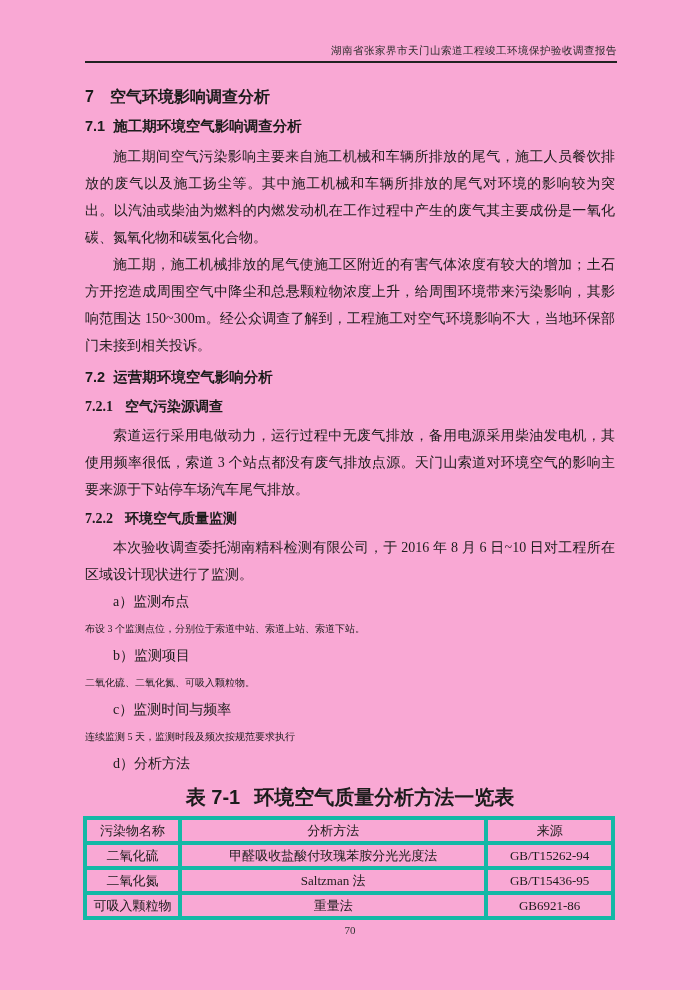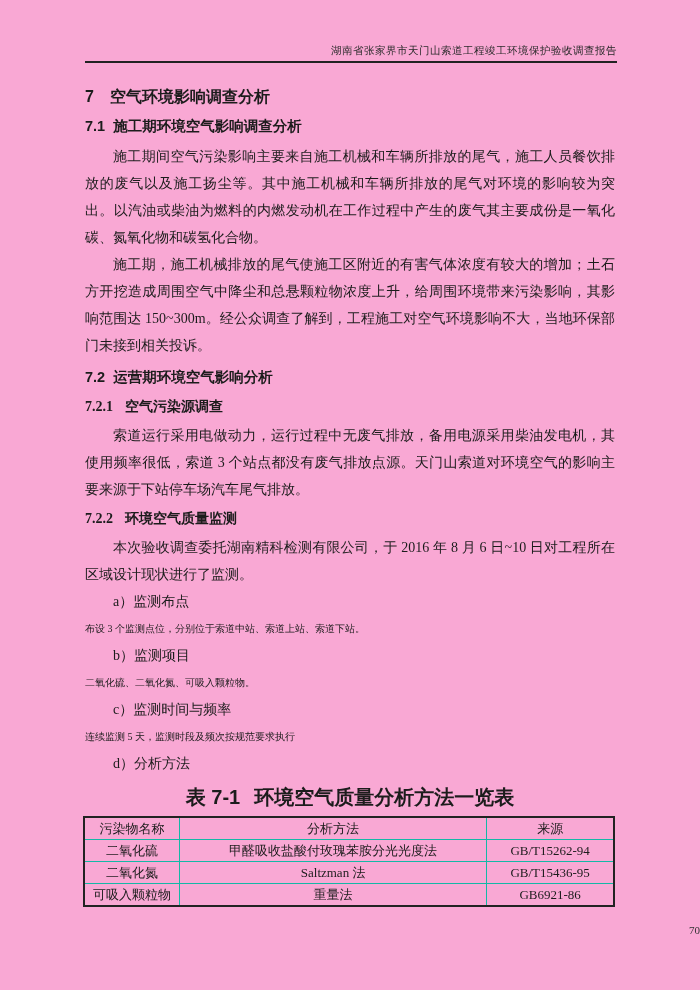--- a/index.html
+++ b/index.html
@@ -84,40 +84,40 @@
   }
   .table-caption .cap-num { margin-right: 14px; }
   table.methods {
     width: 532px;
     margin-left: -2px;
     border-collapse: collapse;
     border: 2px solid #222222;
     table-layout: fixed;
   }
   table.methods th, table.methods td {
-    border: 1px solid #14b8a6;
+    border: 4px solid #14b8a6;
     height: 21px;
     padding: 0 4px;
     text-align: center;
     vertical-align: middle;
     font-size: 13px;
     font-weight: normal;
     overflow: hidden;
     white-space: nowrap;
   }
   .col-pollutant { width: 18%; }
   .col-method    { width: 58%; }
   .col-source    { width: 24%; }
   
   .footer-pagenum {
     position: absolute;
     left: 0;
     bottom: 54px;
     width: 100%;
-    text-align: right;
+    text-align: center;
     font-size: 11px;
     color: #333333;
   }
 </style>
 </head>
 <body>
 
 <div class="page">
 
   <div class="running-header">

